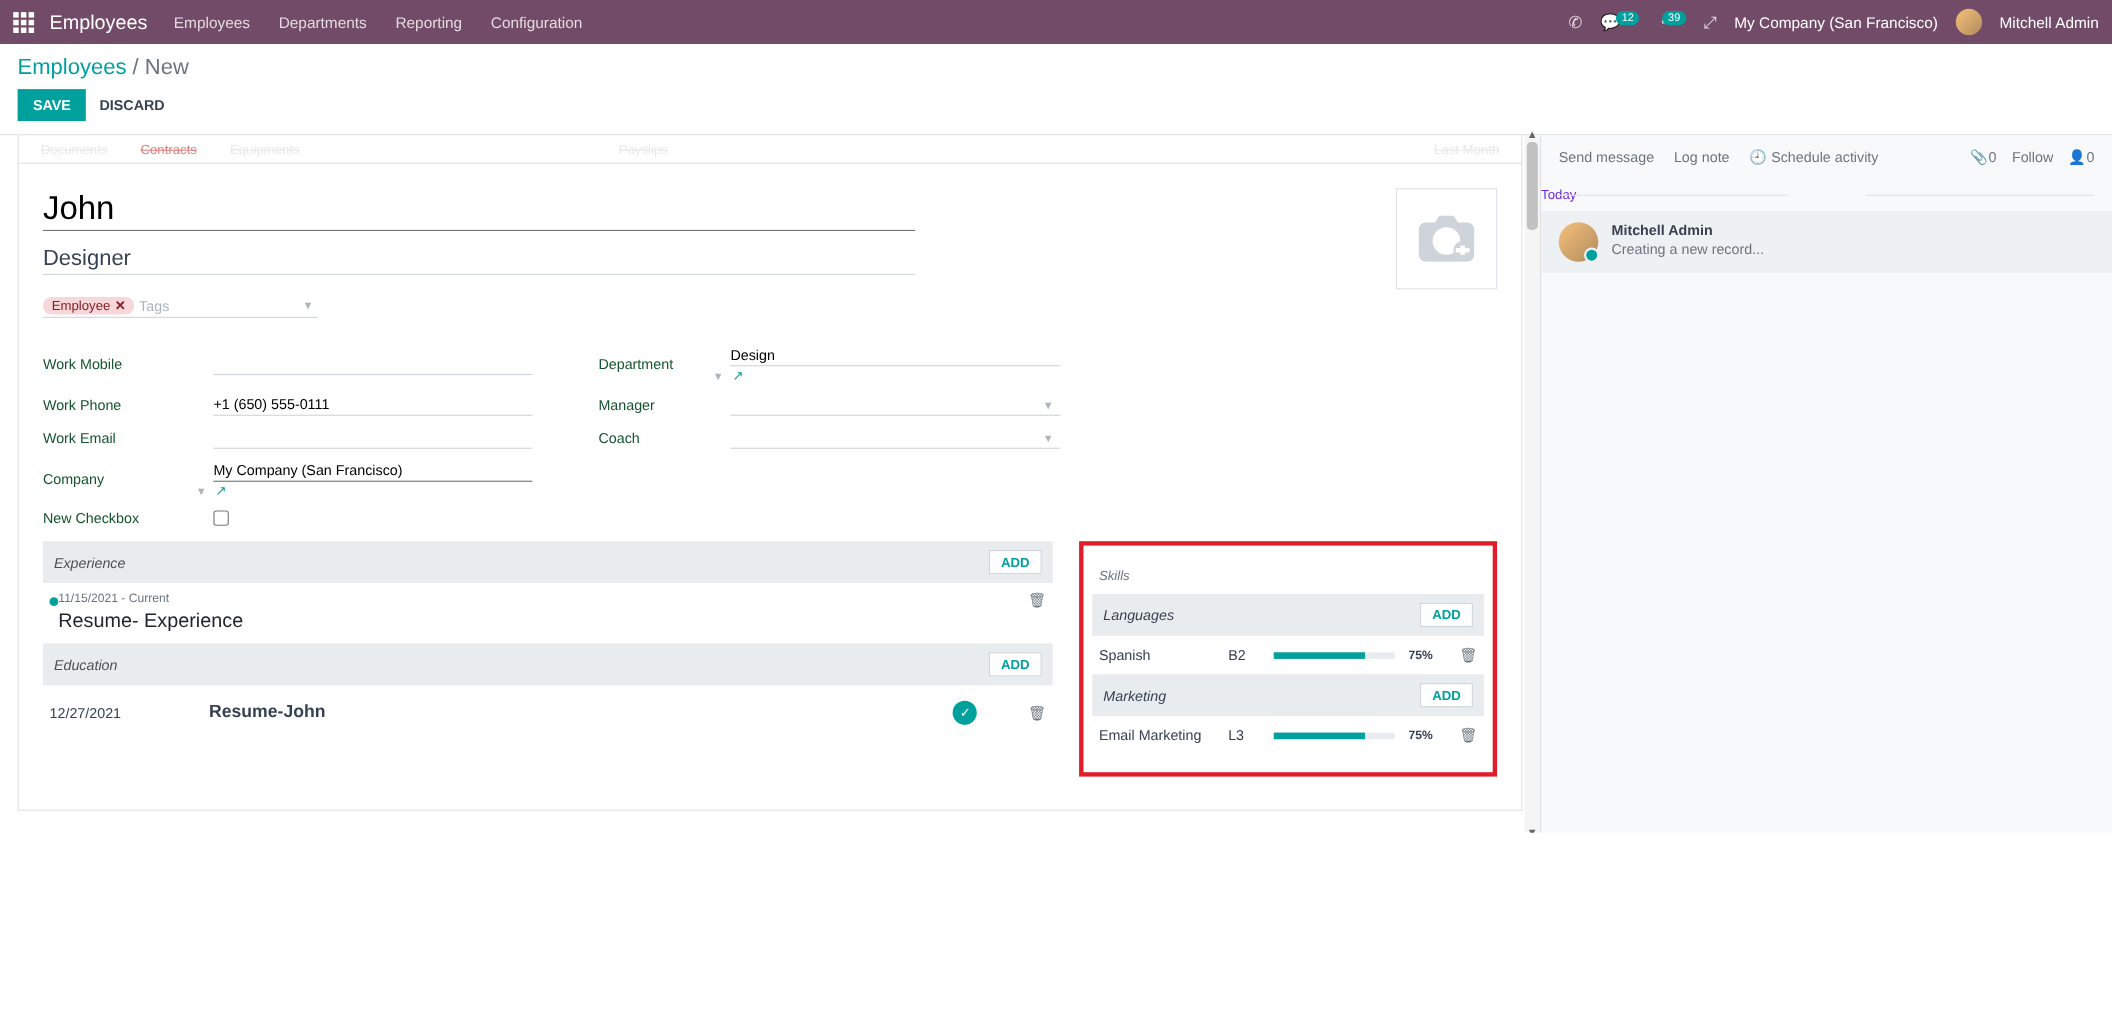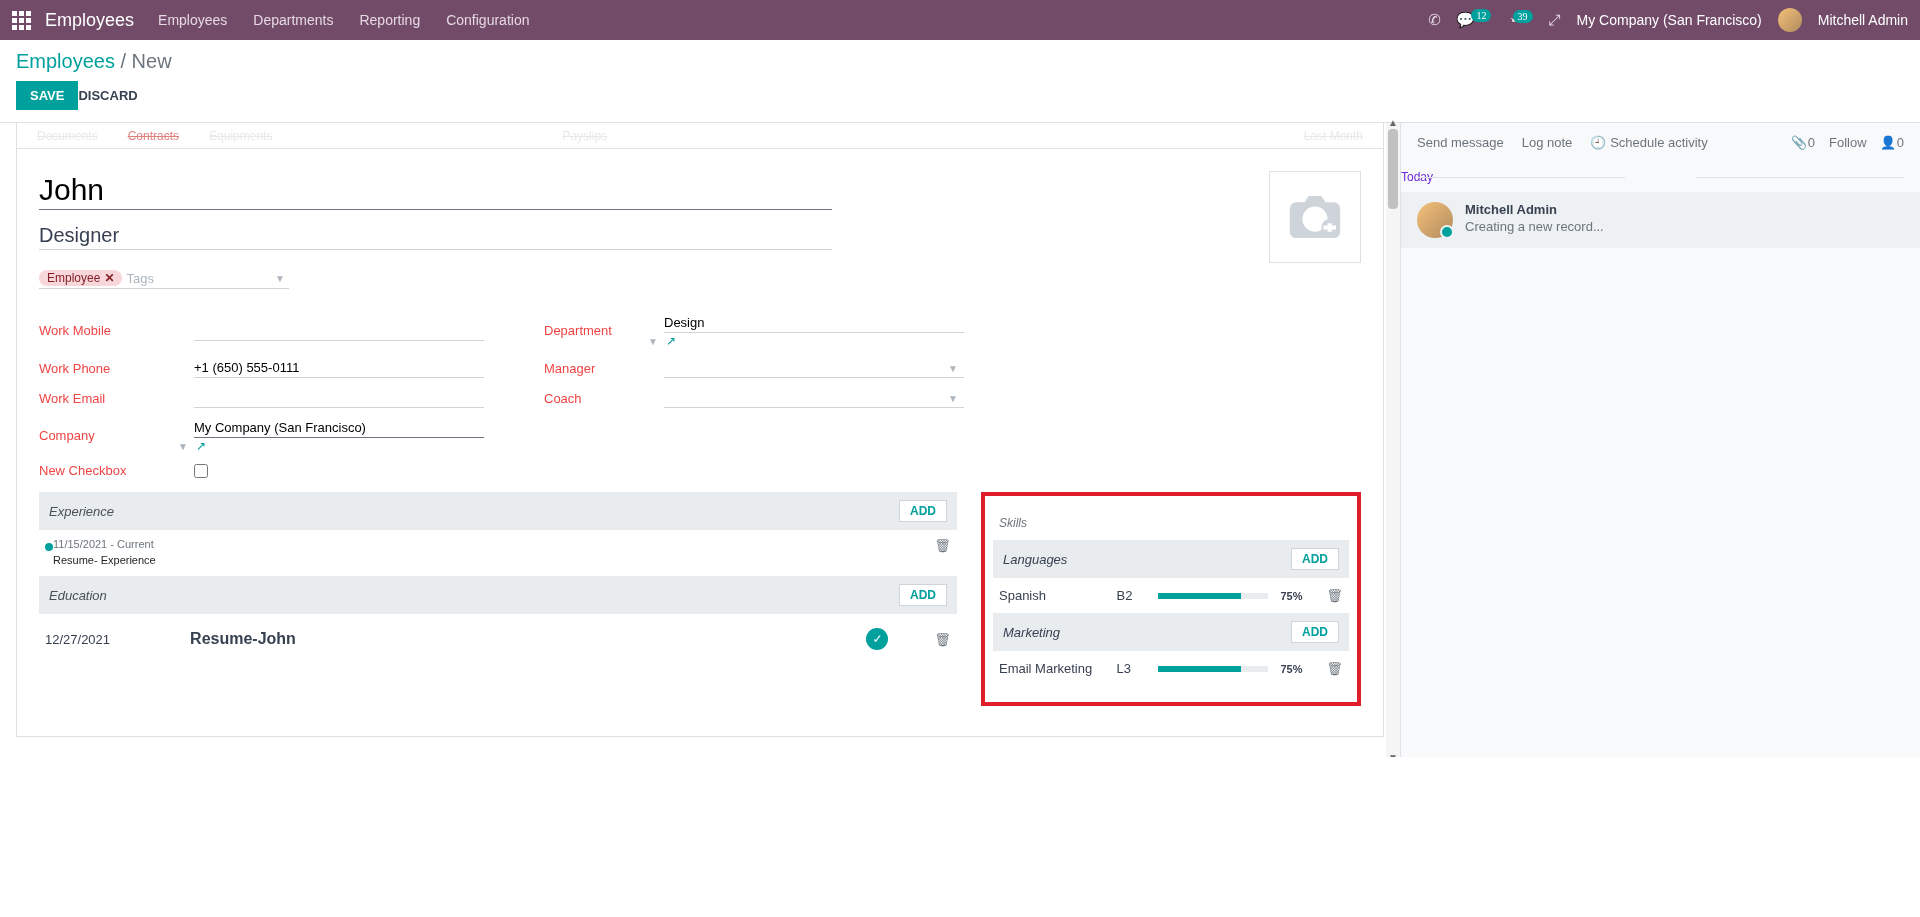--- a/index.html
+++ b/index.html
@@ -5,29 +5,29 @@
 * { box-sizing: border-box; margin: 0; padding: 0; }
 body { font-family: "Helvetica Neue", Arial, sans-serif; font-size: 13px; color: #374151; background: #fff; }
 
 .topnav { background: #714b67; height: 40px; display: flex; align-items: center; padding: 0 12px; color: #fff; }
 .apps-icon { display: grid; grid-template-columns: repeat(3, 5px); grid-template-rows: repeat(3, 5px); gap: 2px; margin-right: 14px; cursor: pointer; }
 .apps-icon span { background: #fff; }
 .topnav .brand { font-size: 18px; font-weight: 500; margin-right: 24px; }
 .topnav .menu { display: flex; gap: 26px; }
 .topnav .menu a { color: #e6d9e2; text-decoration: none; font-size: 14px; }
 .topnav .right { margin-left: auto; display: flex; align-items: center; gap: 16px; }
-.badge-count { background: #00a09d; color: #fff; border-radius: 8px; font-size: 10px; padding: 1px 5px; margin-left: -4px; position: relative; top: -6px; font-family: Liberation Serif, serif; }
+.badge-count { background: #00a09d; color: #fff; border-radius: 8px; font-size: 10px; padding: 1px 5px; margin-left: -4px; position: relative; top: -6px; }
 .icon-phone, .icon-chat, .icon-clock, .icon-expand { color: #e6d9e2; font-size: 15px; cursor: pointer; }
 .company-sel { color: #fff; font-size: 14px; }
 .avatar { width: 24px; height: 24px; border-radius: 50%; background: linear-gradient(135deg,#f5c17a,#b08b5e); display:inline-block; }
 .username { color: #fff; font-size: 14px; }
 
 .breadcrumb { padding: 10px 16px 4px; font-size: 20px; color: #6c757d; }
 .breadcrumb a { color: #00a09d; text-decoration: none; }
-.action-row { padding: 4px 16px 12px; display: flex; }
+.action-row { padding: 4px 16px 12px; display: flex; gap: 12px; }
 .btn-save { background: #00a09d; color: #fff; border: none; padding: 7px 14px; font-weight: 600; font-size: 13px; cursor: pointer; }
 .btn-discard { background: none; border: none; color: #374151; font-size: 13px; font-weight: 600; cursor: pointer; }
 
 .main { display: flex; border-top: 1px solid #dee2e6; }
 .form-area { flex: 1; position: relative; padding: 0 16px 20px 16px; }
 .scrollbar-fake { position: absolute; right: 0; top: 0; bottom: 0; width: 14px; background: #f5f5f5; }
 .scrollbar-fake .thumb { position: absolute; top: 6px; left: 2px; width: 10px; height: 80px; background: #c1c1c1; border-radius: 4px; }
 .scrollbar-fake .arrow { position:absolute; left:2px; width:10px; font-size:10px; color:#666; text-align:center; }
 .scrollbar-fake .arrow.up { top:-6px; }
 .scrollbar-fake .arrow.down { bottom:-6px; }
@@ -42,21 +42,21 @@
 .photo-box { position: absolute; right: 22px; top: 22px; width: 92px; height: 92px; border: 1px solid #dee2e6; display:flex; align-items:center; justify-content:center; color:#ced4da; }
 .photo-box svg { width: 54px; height: 42px; fill:#ced4da; }
 
 .tag-row { display:flex; align-items:center; gap:4px; border-bottom:1px solid #cfd4da; width: 250px; margin-bottom: 24px; position:relative; padding-bottom:2px;}
 .tag { background:#f8d7da; color:#842029; border-radius:10px; padding:1px 8px; font-size:12px; display:inline-flex; align-items:center; gap:4px; }
 .tag .x { font-weight:bold; cursor:pointer; }
 .tag-row .ph { color:#adb5bd; font-size:13px; }
 .tag-row .caret { position:absolute; right:4px; color:#adb5bd; font-size:10px; }
 
 .field-grid { display:grid; grid-template-columns: 155px 290px 60px 120px 300px; row-gap:10px; align-items:center; font-size:13px; }
-.field-grid label { color:#ef4444; }
+.field-grid label { color:#14532d; }
 .uline { border:none; border-bottom:1px solid #cfd4da; width:100%; font-size:13px; padding:2px 0; }
 .uline.dd { position:relative; }
 .caret-s { color:#adb5bd; font-size:10px; margin-left:-16px; position:relative; }
 .ext-link { color:#00a09d; margin-left:8px; font-size:12px; cursor:pointer; }
 .checkbox { width:14px; height:14px; }
 
 .tabs { display:flex; border-bottom:1px solid #dee2e6; margin-top:28px; }
 .tab { padding:8px 14px; color:#6c757d; cursor:pointer; font-size:13px; border:1px solid transparent; border-bottom:none; }
 .tab.active { border:1px solid #dee2e6; border-bottom:1px solid #fff; margin-bottom:-1px; color:#374151; background:#fff; }
 
@@ -64,21 +64,21 @@
 .col-left { flex:1; }
 .col-right { flex:0 0 380px; border:4px solid #e11d2b; padding:16px 8px; }
 
 .section-header { background:#e9ecef; padding:8px 10px; display:flex; align-items:center; justify-content:space-between; margin-bottom:8px; }
 .section-header .title { font-style:italic; color:#495057; font-size:13px; }
 .btn-add { background:#fff; border:1px solid #ced4da; padding:3px 10px; color:#00a09d; font-weight:600; font-size:12px; cursor:pointer; }
 
 .timeline-item { display:flex; padding:0 6px 10px; }
 .timeline-item .dot { width:8px; height:8px; background:#00a09d; border-radius:50%; margin-top:5px; }
 .timeline-item .meta { font-size:11px; color:#6c757d; }
-.timeline-item .label { font-size:11px; color:#212529; margin-top:4px; }
+.timeline-item .label { font-size:18px; color:#212529; margin-top:4px; }
 .timeline-item .trash { margin-left:auto; color:#6c757d; cursor:pointer; font-size:13px; }
 
 .edu-row { display:flex; align-items:center; padding:6px; gap:40px;}
 .edu-row .date { font-size:13px; color:#374151; }
 .edu-row .file { font-size:16px; font-weight:600; margin-left:40px; }
 .edu-row .check { margin-left:auto; width:22px; height:22px; background:#00a09d; border-radius:50%; color:#fff; display:flex; align-items:center; justify-content:center; font-size:12px; }
 .edu-row .trash2 { color:#6c757d; font-size:13px; margin-left:6px; cursor:pointer;}
 
 .skills-title { font-style:italic; color:#6c757d; font-size:12px; padding:4px 6px 10px; }
 .skill-group-h { background:#e9ecef; padding:8px 10px; display:flex; justify-content:space-between; align-items:center; margin-bottom:6px;}

